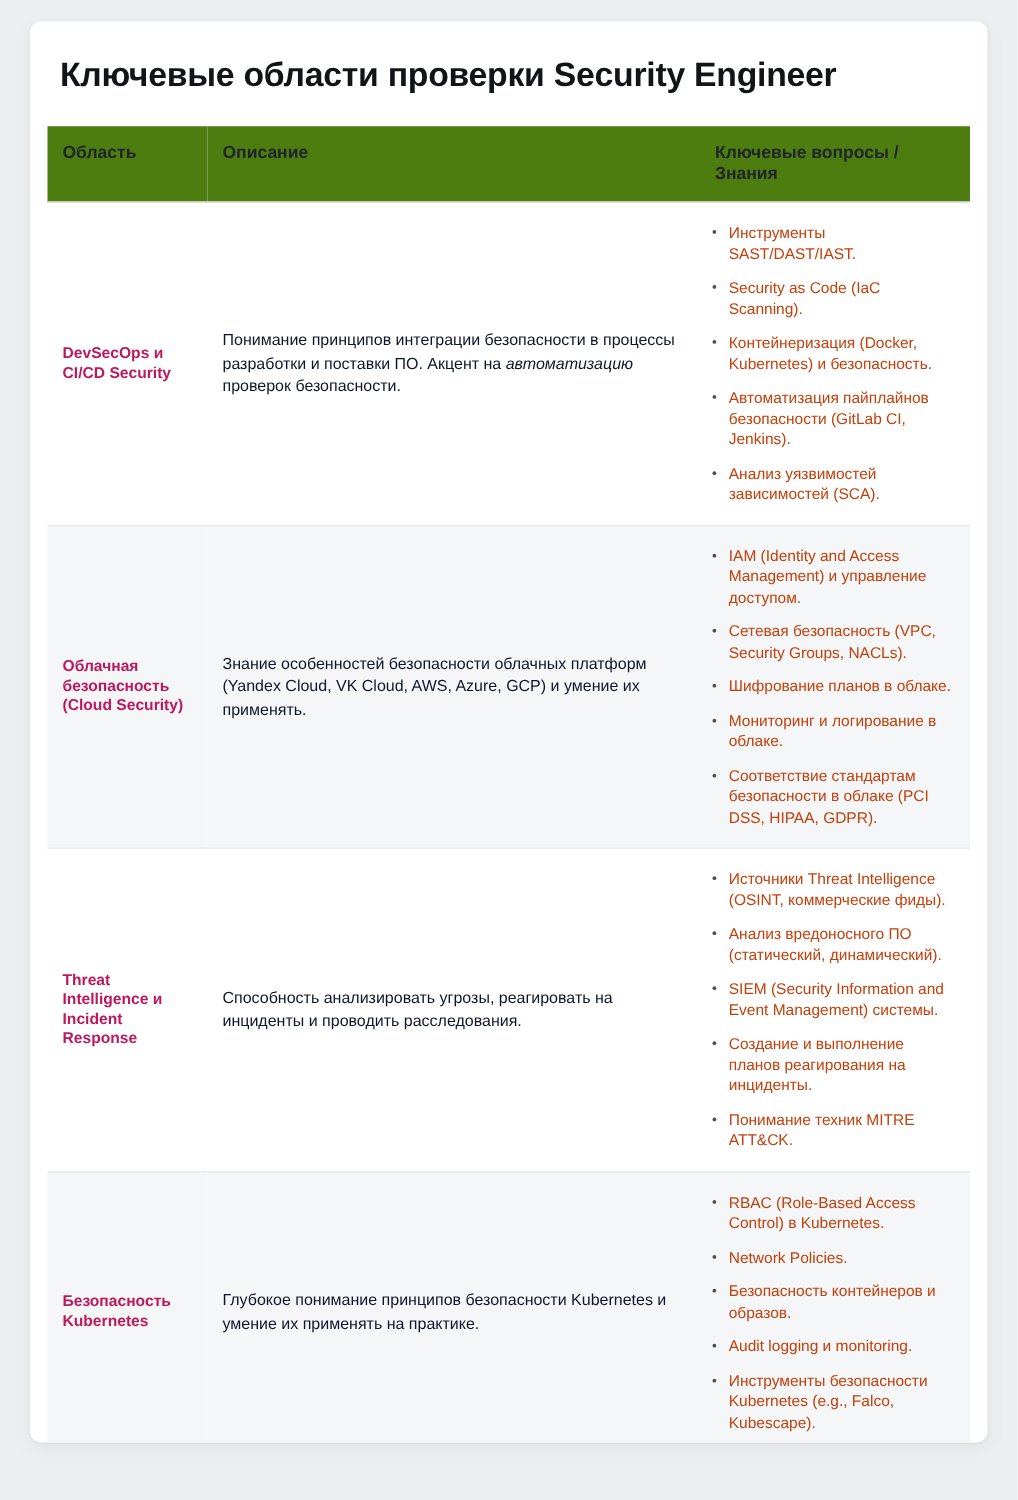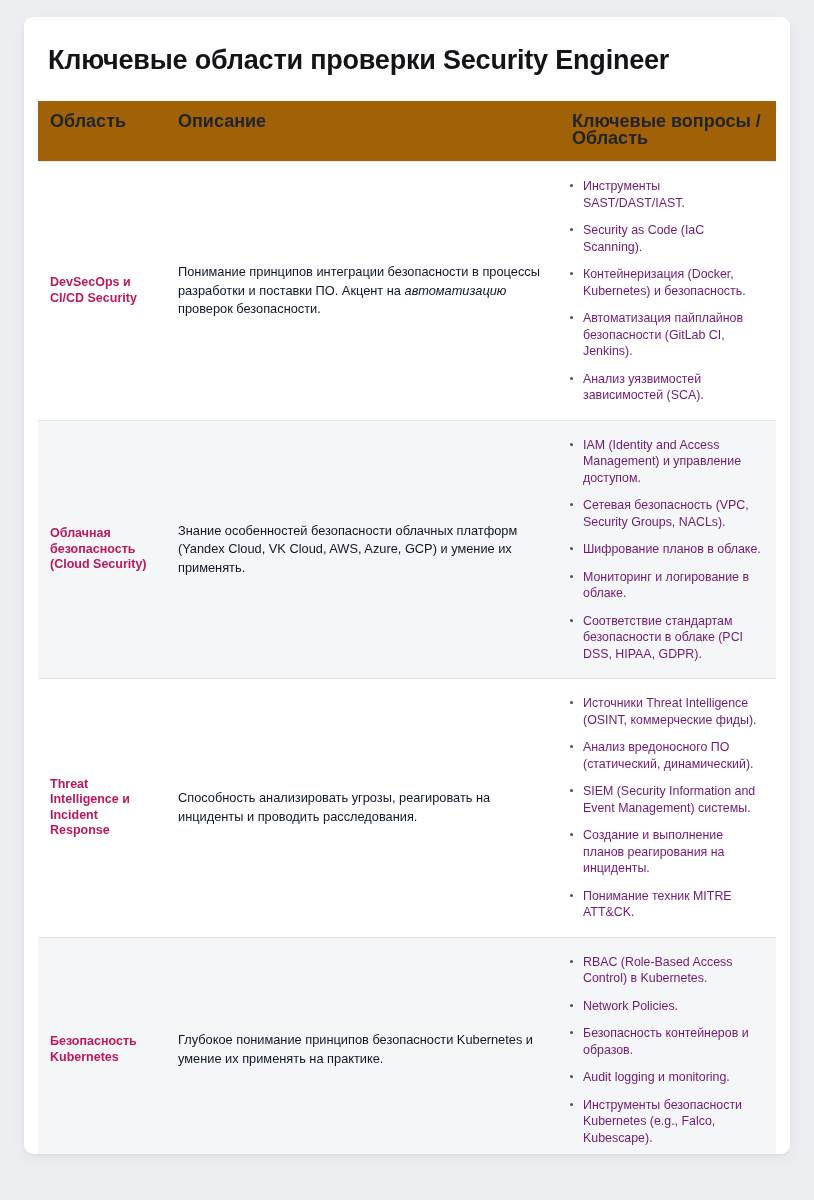--- a/index.html
+++ b/index.html
@@ -51,25 +51,25 @@
     table-layout: fixed;
   }
 
   table.kv-table col.col-area        { width: 128px; }
   table.kv-table col.col-description { width: 390px; }
   table.kv-table col.col-questions   { width: 220px; }
 
   thead th {
     text-align: left;
     vertical-align: top;
-    font-size: 18px;
+    font-size: 14px;
     line-height: 17px;
     font-weight: bold;
     color: #20242b;
-    background: #a16207;
+    background: #4d7c0f;
     padding: 12px 14px 14px 12px;
     border-bottom: 1px solid #e6e8ec;
   }
   thead th.th-questions { padding-left: 16px; padding-right: 8px; }
 
   tbody tr.data-row > td {
     vertical-align: middle;
     padding: 16px 14px 16px 12px;
     border-bottom: 1px solid #e6e8ec;
     background: #ffffff;
@@ -104,21 +104,21 @@
 
   ul.q-list {
     margin: 0;
     padding: 0;
     list-style: none;
   }
   ul.q-list > li {
     position: relative;
     font-size: 12.4px;
     line-height: 16.5px;
-    color: #701a75;
+    color: #c2410c;
     padding-left: 15px;
     margin-bottom: 11px;
   }
   ul.q-list > li:last-child { margin-bottom: 0; }
   ul.q-list > li::before {
     content: "";
     position: absolute;
     left: 2px;
     top: 6px;
     width: 3.4px;
@@ -141,21 +141,21 @@
     <table class="kv-table">
       <colgroup>
         <col class="col-area">
         <col class="col-description">
         <col class="col-questions">
       </colgroup>
       <thead>
         <tr>
           <th class="th-area">Область</th>
           <th class="th-description">Описание</th>
-          <th class="th-questions">Ключевые вопросы / Область</th>
+          <th class="th-questions">Ключевые вопросы / Знания</th>
         </tr>
       </thead>
       <tbody id="table-body">
           <tr class="data-row">
             <td class="cell-area">DevSecOps и CI/CD Security</td>
             <td class="cell-description"><span>Понимание принципов интеграции безопасности в процессы разработки и поставки ПО. Акцент на </span><em>автоматизацию</em><span> проверок безопасности.</span></td>
             <td class="cell-questions">
               <ul class="q-list">
                 <li class=""><span class="q-text">Инструменты SAST/DAST/IAST.</span></li>
                 <li class=""><span class="q-text">Security as Code (IaC Scanning).</span></li>

